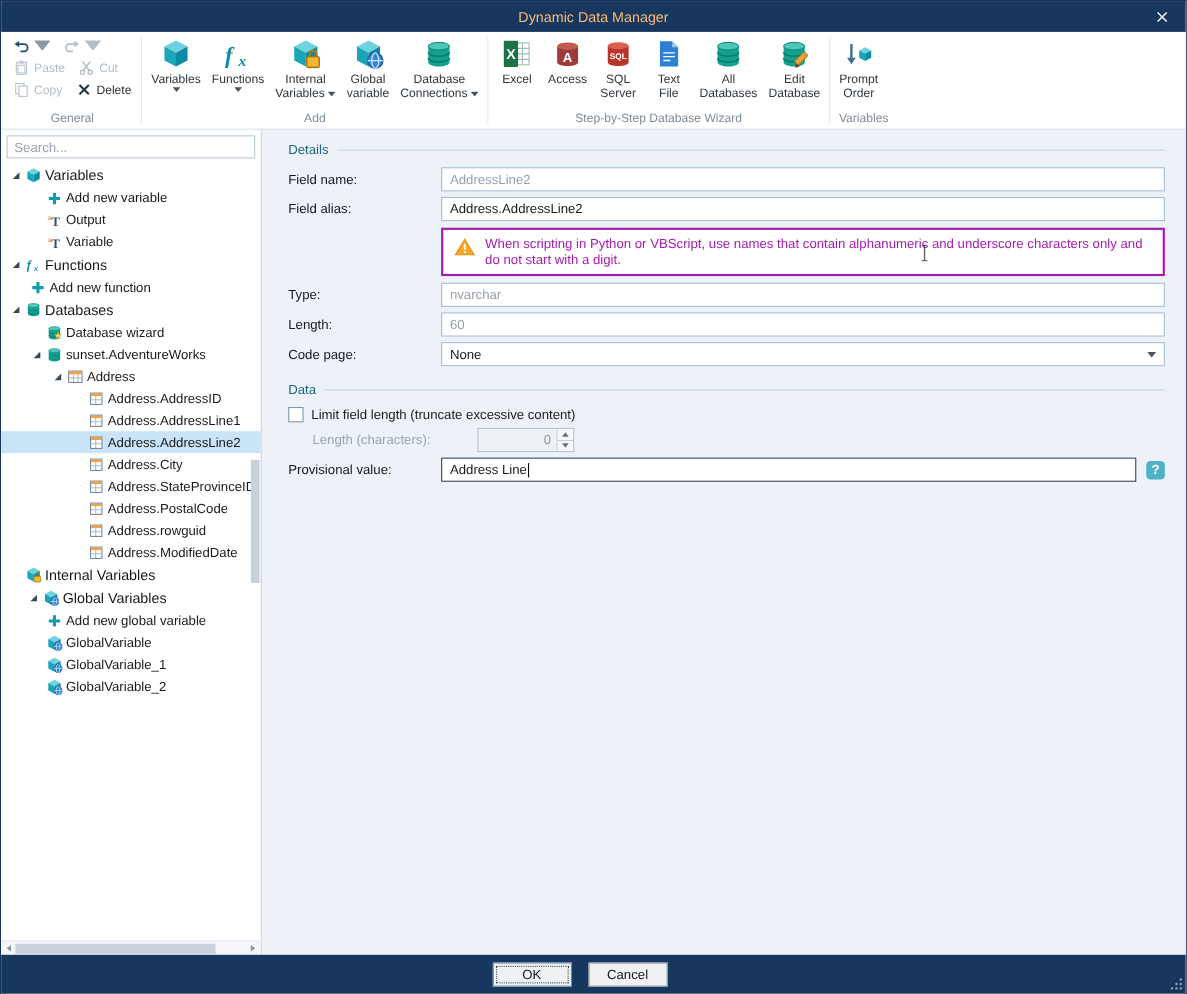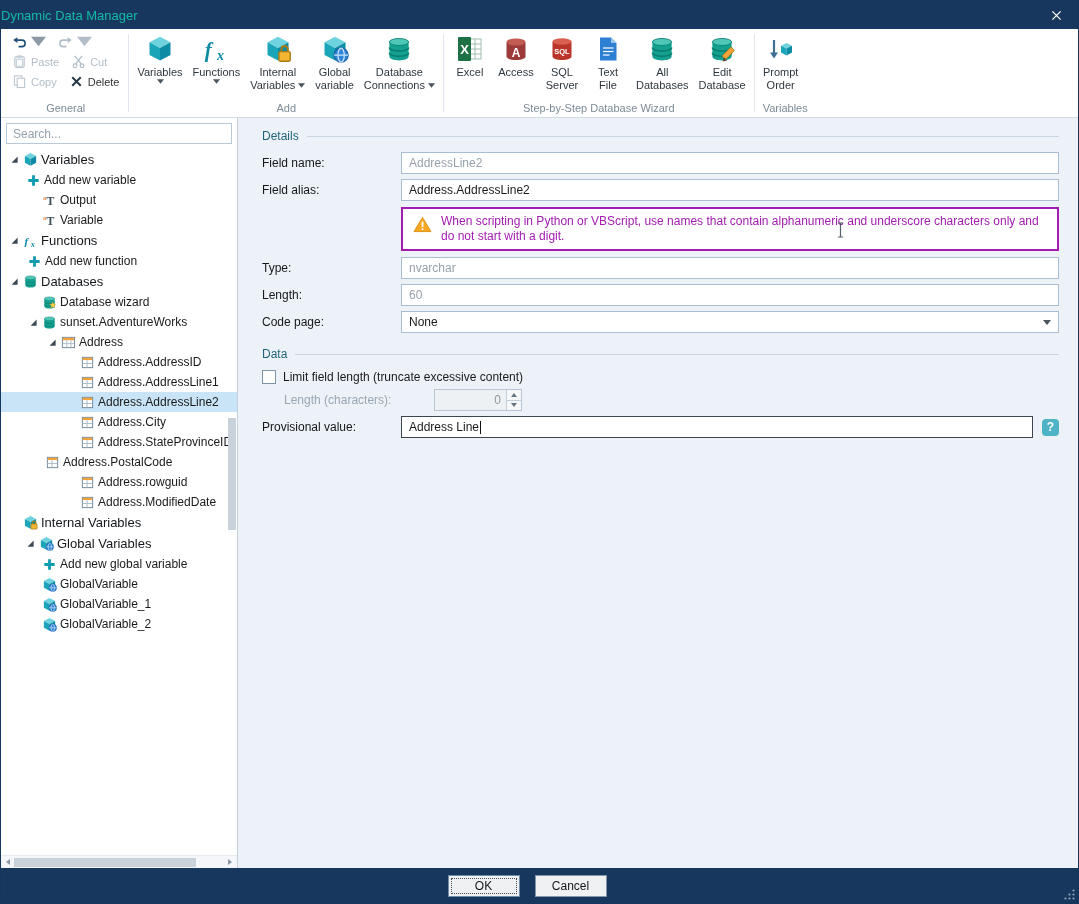--- a/index.html
+++ b/index.html
@@ -2,21 +2,21 @@
 <html><head>
 <meta charset="utf-8">
 <style>
   *{box-sizing:border-box;margin:0;padding:0}
   html,body{width:1079px;height:904px;overflow:hidden}
   body{font-family:"Liberation Sans","DejaVu Sans",sans-serif;font-size:12px;color:#1a1a1a;background:#fff}
   .window{width:1079px;height:904px;display:flex;flex-direction:column;border:1px solid #15365c;overflow:hidden;background:#fff}
 
   
   .titlebar{height:28px;background:#17375e;flex:0 0 auto;position:relative;display:flex;align-items:center}
-  .title{position:absolute;left:0;right:0;color:#14b8a6;font-size:13px}
+  .title{position:absolute;left:0;right:0;text-align:center;color:#fdba74;font-size:13px}
   .close{position:absolute;right:10px;top:5px;width:24px;height:18px;display:flex;align-items:center;justify-content:center;cursor:pointer}
 
   
   .ribbon{height:89px;flex:0 0 auto;background:#fff;border-bottom:1px solid #d2dce6;display:flex;padding:0 2px}
   .rgroup{display:flex;flex-direction:column}
   .rbody{flex:1;display:flex;align-items:stretch;padding:1px 3px 0}
   .rlabel{text-align:center;color:#7e8b98;font-size:11px;padding:0 8px 3px;white-space:nowrap}
   .rsep{width:1px;background:#e0e7ee;margin:5px 0;flex:0 0 auto}
   .bigbtn{display:flex;flex-direction:column;align-items:center;padding:4px 5px 1px;min-width:46px;cursor:pointer}
   .bicon{height:30px;display:flex;align-items:center;justify-content:center;margin-bottom:2px}
@@ -362,21 +362,21 @@
             </span>
             <span class="ticon">
               <svg viewBox="0 0 16 16">
                 <polygon points="8,1 14,4.2 8,7.4 2,4.2" fill="#6ed3df"></polygon>
                 <polygon points="2,4.2 8,7.4 8,14.6 2,11.4" fill="#1aa5b9"></polygon>
                 <polygon points="14,4.2 14,11.4 8,14.6 8,7.4" fill="#0d8aa4"></polygon>
               </svg>
             </span>
             <span class="tlabel">Variables</span>
           </div>
-          <div class="trow" style="padding-left: 11px;">
+          <div class="trow" style="padding-left: 27px;">
             <span class="exp"></span>
             <span class="ticon">
               <svg viewBox="0 0 16 16">
                 <path d="M8 2.5 V13.5 M2.5 8 H13.5" stroke="#0f9cae" stroke-width="3"></path>
               </svg>
             </span>
             <span class="tlabel">Add new variable</span>
           </div>
           <div class="trow" style="padding-left: 27px;">
             <span class="exp"></span>
@@ -536,21 +536,21 @@
             <span class="ticon">
               <svg viewBox="0 0 16 16">
                 <rect x="2.5" y="2.5" width="11" height="11" fill="#fff" stroke="#6f8496"></rect>
                 <rect x="3" y="3" width="10" height="2.4" fill="#f2a33c"></rect>
                 <line x1="7.5" y1="5.4" x2="7.5" y2="13" stroke="#a9bac8"></line>
                 <line x1="3" y1="9" x2="13" y2="9" stroke="#a9bac8"></line>
               </svg>
             </span>
             <span class="tlabel">Address.StateProvinceID</span>
           </div>
-          <div class="trow" style="padding-left: 30px;">
+          <div class="trow" style="padding-left: 65px;">
             <span class="exp"></span>
             <span class="ticon">
               <svg viewBox="0 0 16 16">
                 <rect x="2.5" y="2.5" width="11" height="11" fill="#fff" stroke="#6f8496"></rect>
                 <rect x="3" y="3" width="10" height="2.4" fill="#f2a33c"></rect>
                 <line x1="7.5" y1="5.4" x2="7.5" y2="13" stroke="#a9bac8"></line>
                 <line x1="3" y1="9" x2="13" y2="9" stroke="#a9bac8"></line>
               </svg>
             </span>
             <span class="tlabel">Address.PostalCode</span>

